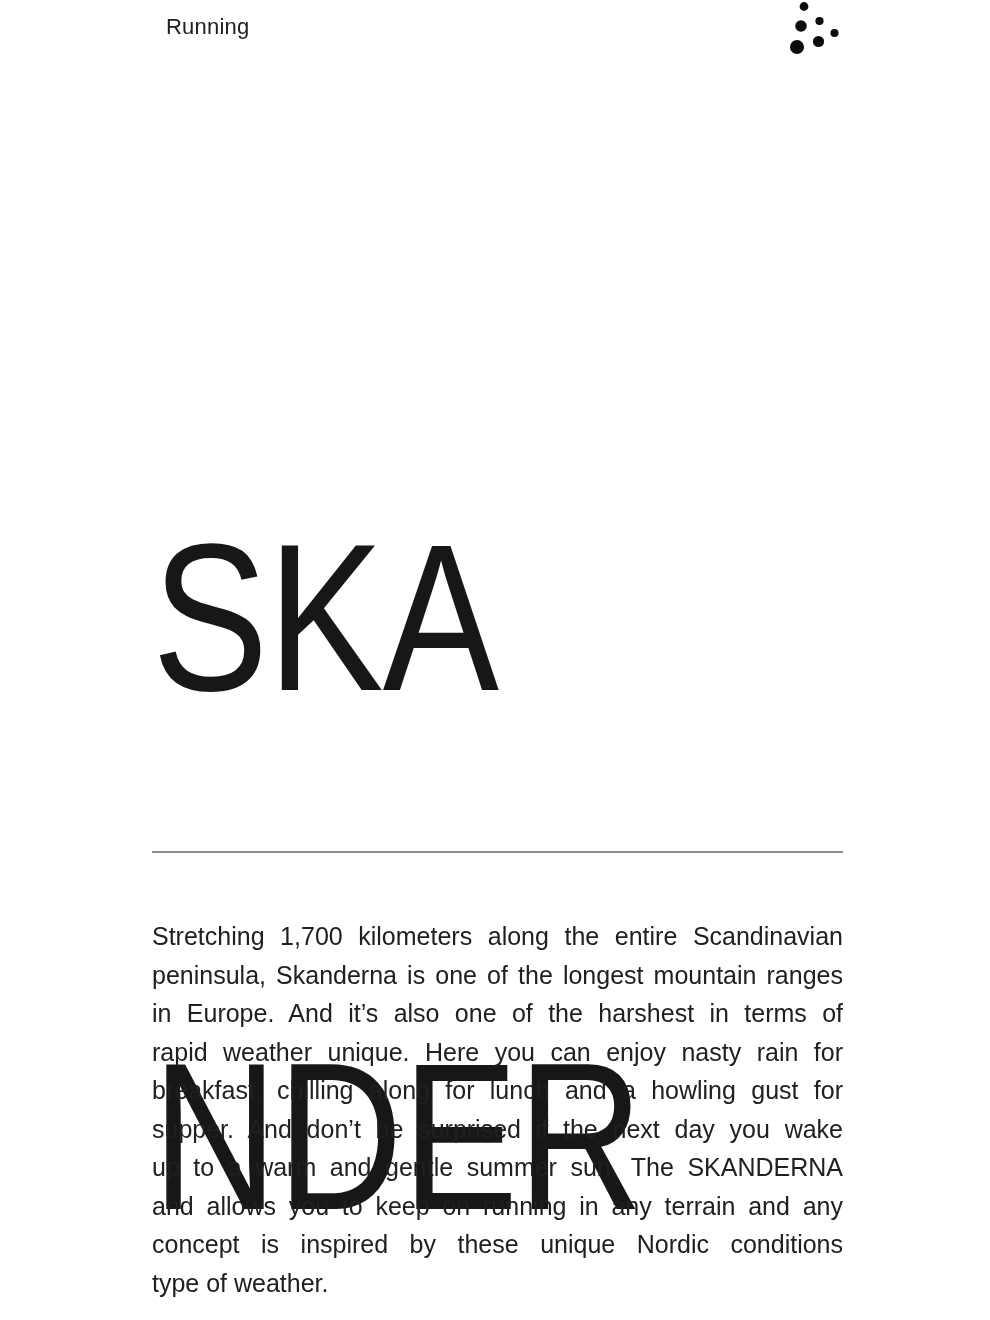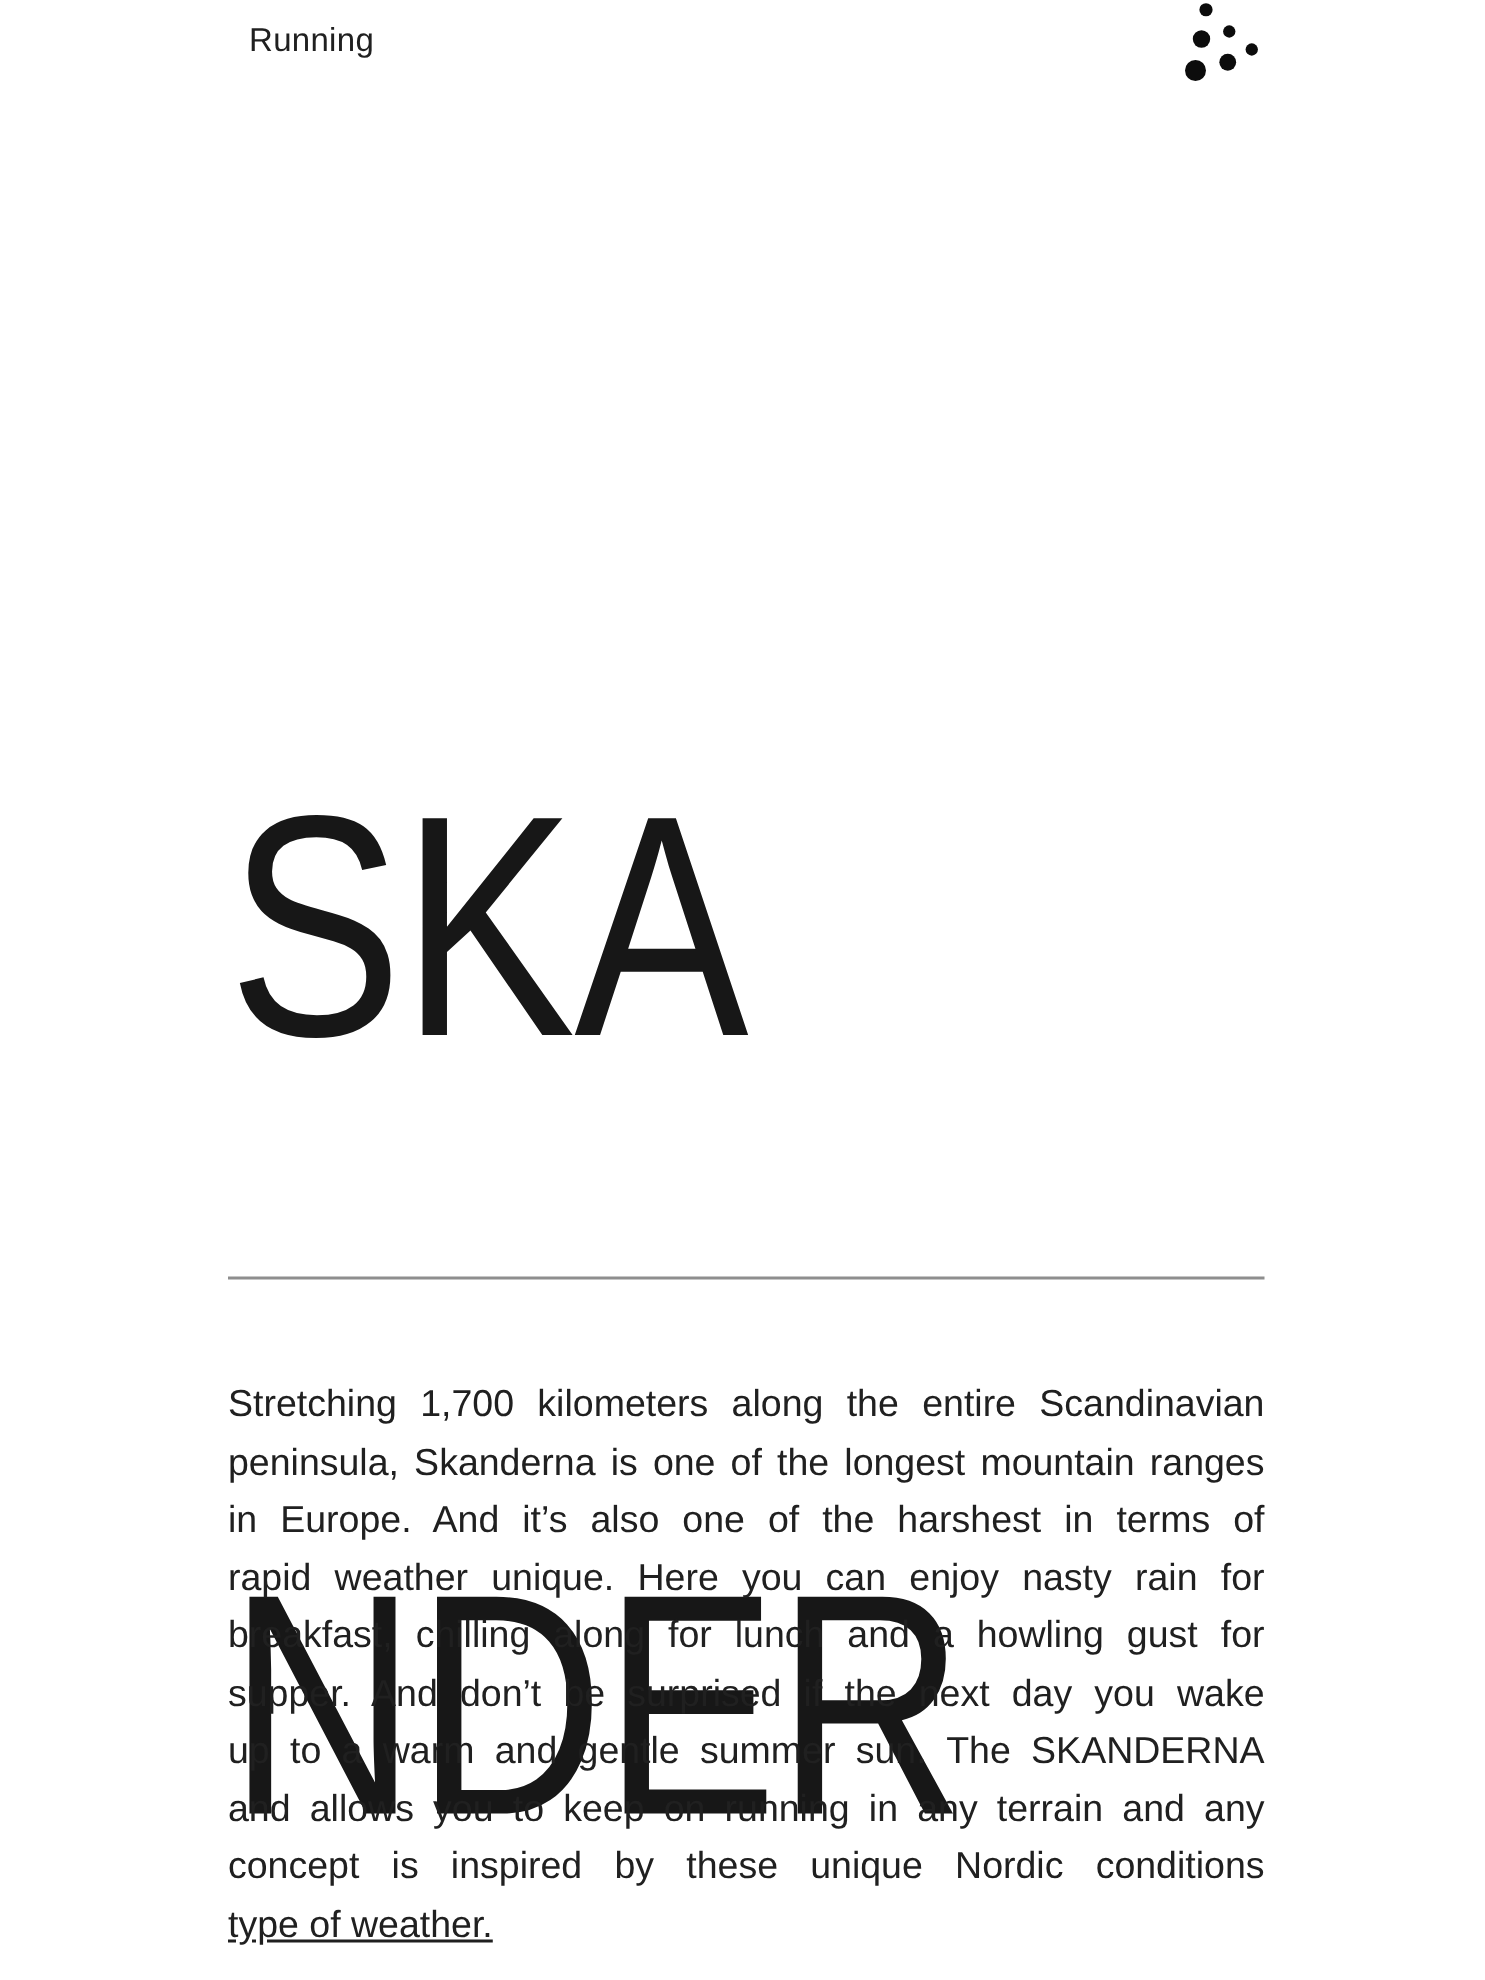--- a/index.html
+++ b/index.html
@@ -71,21 +71,20 @@
     color: var(--body-text);
   }
   .intro .line {
     line-height: 38.5px;
     text-align: justify;
     text-align-last: justify;
   }
   .intro .line.last {
     text-align: left;
     text-align-last: left;
-    text-decoration: underline;
   }
 </style>
 </head>
 <body>
 
 <div class="page">
 
   <span class="category-label">Running</span>
 
   <svg class="logo" viewBox="0 0 56 58" xmlns="http://www.w3.org/2000/svg" fill="#0c0c0c">

